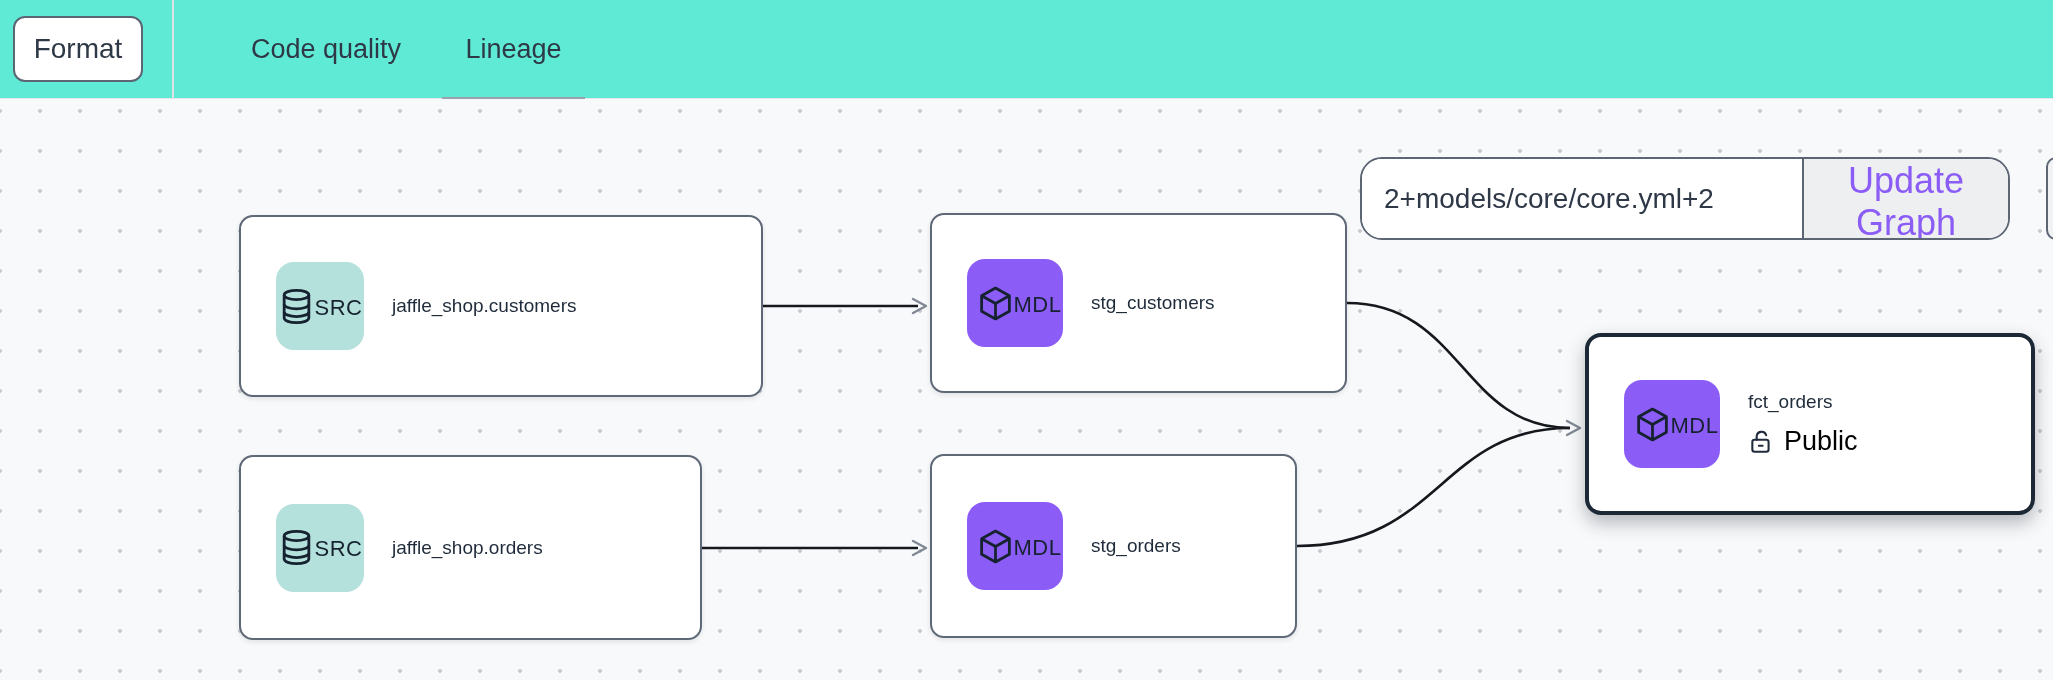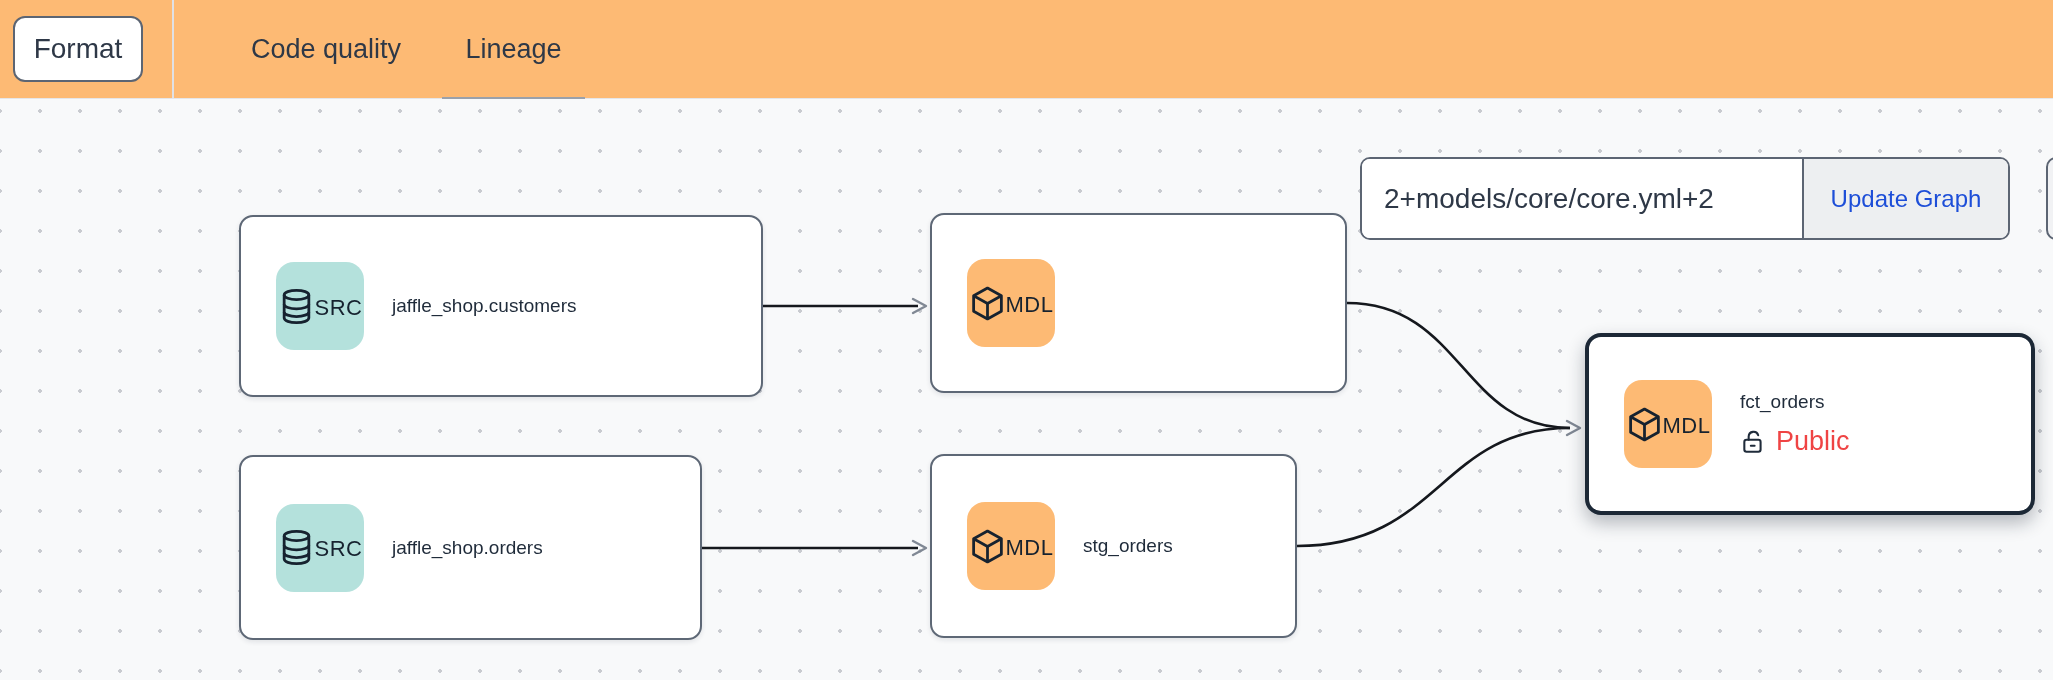--- a/index.html
+++ b/index.html
@@ -5,21 +5,21 @@
   html,body{margin:0;padding:0;}
   body{
     width:2053px;height:680px;overflow:hidden;position:relative;
     font-family:"Liberation Sans",sans-serif;
     background:#f8f9fa;
     -webkit-font-smoothing:antialiased;
   }
   
   .topbar{
     position:absolute;left:0;top:0;width:2053px;height:98px;
-    background:#fdba74;border-bottom:1px solid #e5e6e9;
+    background:#5eead4;border-bottom:1px solid #e5e6e9;
   }
   .format-btn{
     position:absolute;left:13px;top:16px;width:130px;height:66px;
     background:#ffffff;border:2px solid #5c6573;border-radius:12px;
     display:flex;align-items:center;justify-content:center;
     font-size:28px;color:#2e3847;cursor:pointer;box-sizing:border-box;
   }
   .topbar-divider{
     position:absolute;left:172px;top:0;width:2px;height:98px;background:#e0e1e5;
   }
@@ -50,43 +50,43 @@
   }
   .node.selected{
     border:4px solid #1c2836;border-radius:16px;
     box-shadow:0 8px 18px rgba(20,30,45,.30);
   }
   .badge{
     width:88px;height:88px;border-radius:18px;flex:0 0 88px;
     display:flex;flex-direction:row;align-items:center;justify-content:center;
   }
   .badge.src{background:#b4e1dc;}
-  .badge.mdl{background:#fdba74;}
+  .badge.mdl{background:#8b5cf6;padding-left:8px;}
   .badge svg{width:37px;height:37px;stroke:#16222f;}
   .badge .badge-label{font-size:22px;color:#16222f;margin-top:3px;letter-spacing:.5px;}
   .node-title{font-size:19px;color:#1f2b3a;margin-left:28px;white-space:nowrap;}
   .title-block{margin-left:28px;display:flex;flex-direction:column;gap:13px;}
   .title-block .node-title{margin-left:0;}
   .access-row{display:flex;align-items:center;gap:10px;}
   .access-row svg{width:26px;height:26px;stroke:#1f2b3a;}
-  .access-label{font-size:27px;color:#ef4444;}
+  .access-label{font-size:27px;color:#000000;}
   
   .graph-controls{
     position:absolute;left:1360px;top:157px;width:650px;height:83px;
-    border:2px solid #5c6573;border-radius:10px;box-sizing:border-box;
+    border:2px solid #5c6573;border-radius:22px;box-sizing:border-box;
     display:flex;overflow:hidden;background:#ffffff;
   }
   .selector-input{
     flex:0 0 418px;border:none;outline:none;background:#ffffff;
     font-family:"Liberation Sans",sans-serif;font-size:28px;color:#2e3847;
     padding:0 0 0 22px;
   }
   .update-graph-btn{
     flex:1;border:none;border-left:2px solid #5c6573;background:#edeff1;
-    font-family:"Liberation Sans",sans-serif;font-size:24px;color:#1d4ed8;
+    font-family:"Liberation Sans",sans-serif;font-size:36px;color:#8b5cf6;
     cursor:pointer;
   }
   .edge-btn-sliver{
     position:absolute;left:2046px;top:157px;width:40px;height:83px;
     background:#f1f2f4;border:2px solid #5c6573;border-radius:10px;box-sizing:border-box;
   }
 </style>
 </head>
 <body>
 
@@ -129,20 +129,21 @@
 
 <div class="node" style="left:930px;top:213px;width:417px;height:180px;">
   <div class="badge mdl">
     <svg viewBox="0 0 24 24" fill="none" stroke-width="1.8" stroke-linejoin="round">
       <path d="M12 2 L21 7 L21 17 L12 22 L3 17 L3 7 Z"></path>
       <path d="M3 7 L12 12 L21 7"></path>
       <path d="M12 12 V22"></path>
     </svg>
     <div class="badge-label">MDL</div>
   </div>
+  <div class="node-title">stg_customers</div>
 </div>
 
 <div class="node" style="left:239px;top:455px;width:463px;height:185px;">
   <div class="badge src">
     <svg viewBox="0 0 24 24" fill="none" stroke-width="1.8">
       <ellipse cx="12" cy="4.5" rx="8" ry="3"></ellipse>
       <path d="M4 4.5 v15 c0 1.66 3.58 3 8 3 s8 -1.34 8 -3 v-15"></path>
       <path d="M4 10.5 c0 1.66 3.58 3 8 3 s8 -1.34 8 -3"></path>
       <path d="M4 15.5 c0 1.66 3.58 3 8 3 s8 -1.34 8 -3"></path>
     </svg>

